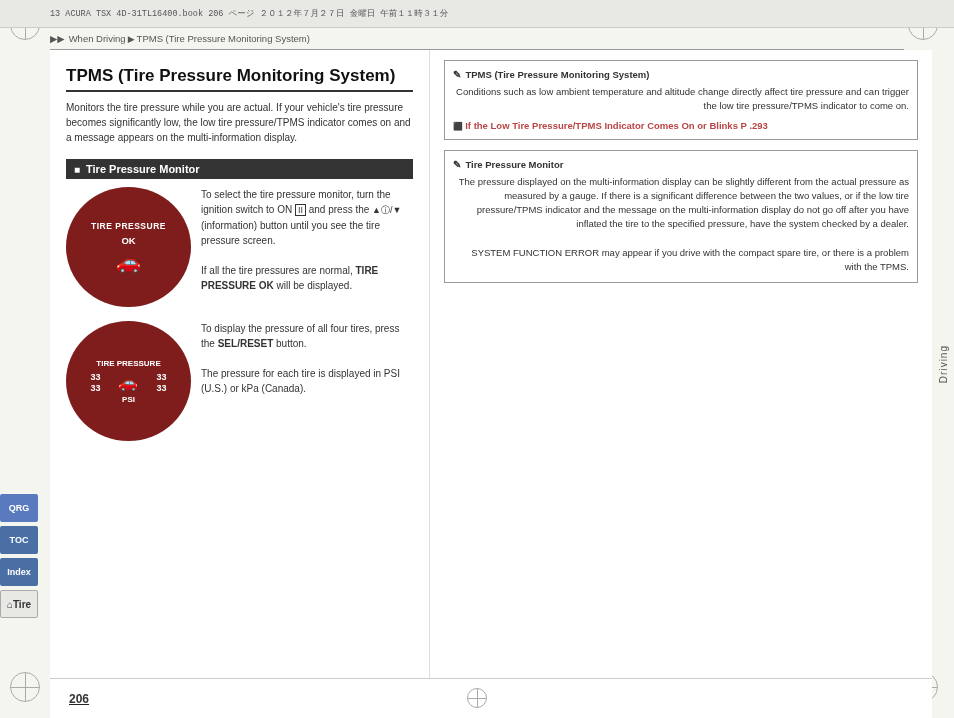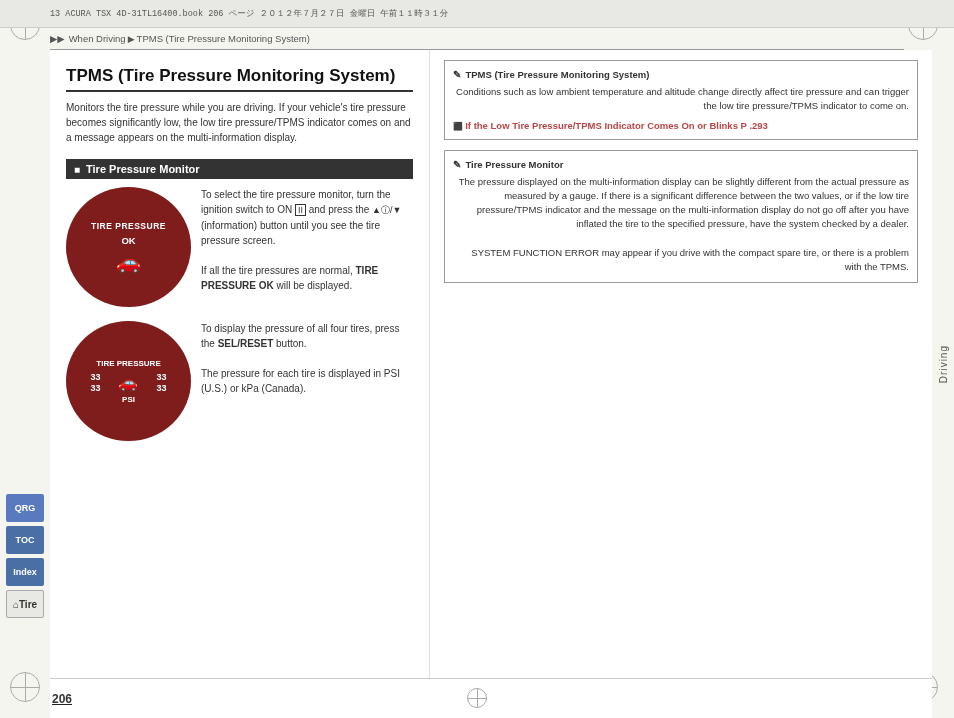--- a/index.html
+++ b/index.html
@@ -75,21 +75,21 @@
     }
 
     
     .left-sidebar {
       position: absolute;
       top: 50px; left: 0;
       width: 50px;
       bottom: 40px;
       display: flex;
       flex-direction: column;
-      align-items: center;
+      align-items: flex-start;
       justify-content: flex-end;
       gap: 4px;
       padding-bottom: 60px;
     }
 
     .sidebar-btn {
       width: 38px;
       height: 28px;
       background: #4a6fa5;
       color: white;
@@ -330,21 +330,21 @@
 
     
     .footer-bar {
       position: absolute;
       bottom: 0; left: 50px; right: 22px;
       height: 40px;
       background: white;
       border-top: 1px solid #ccc;
       display: flex;
       align-items: center;
-      padding: 0 2px;
+      padding: 0 19px;
       text-decoration: underline;
     }
     .page-number {
       font-size: 12px;
       font-weight: bold;
       color: #333;
     }
 
     
     .bottom-center-cross {
@@ -394,21 +394,21 @@
 <div class="right-sidebar">
   <span class="driving-label">Driving</span>
 </div>
 
 <div class="main-content">
 
   <div class="left-col">
 
     <div class="page-title-area">
       <div class="page-title">TPMS (Tire Pressure Monitoring System)</div>
-      <div class="intro-text">Monitors the tire pressure while you are driving. If your vehicle's tire pressure becomes significantly low, the low tire pressure/TPMS indicator comes on and a message appears on the multi-information display.</div>
+      <div class="intro-text">Monitors the tire pressure while you are actual. If your vehicle's tire pressure becomes significantly low, the low tire pressure/TPMS indicator comes on and a message appears on the multi-information display.</div>
     </div>
 
     <div class="section-header">
       <span>Tire Pressure Monitor</span>
     </div>
 
     <div class="tpm-row">
       <div class="tpm-image ok-screen">
         <div class="tpm-title">TIRE PRESSURE</div>
         <div class="tpm-ok">OK</div>

